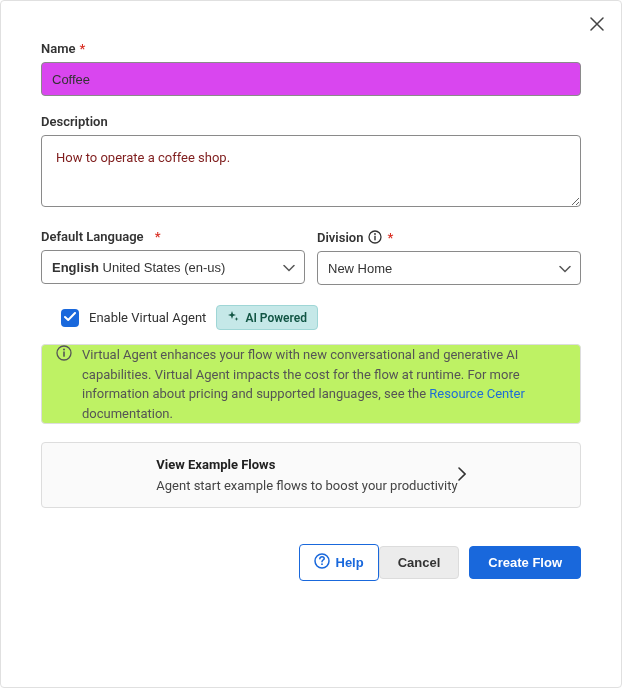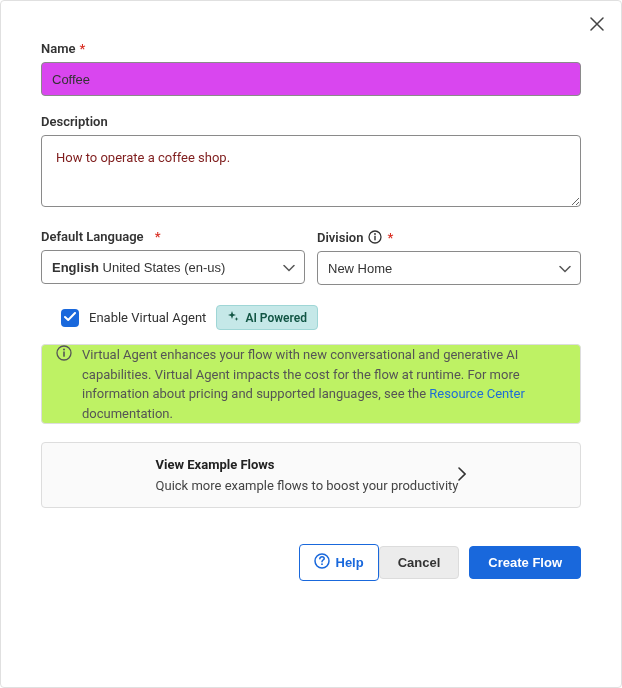--- a/index.html
+++ b/index.html
@@ -336,21 +336,21 @@
         </svg>
     </span>
     <div class="info-text">
       <span>Virtual Agent enhances your flow with new conversational and generative AI capabilities. Virtual Agent impacts the cost for the flow at runtime. For more information about pricing and supported languages, see the </span><a href="#" class="info-link">Resource Center</a><span> documentation.</span>
     </div>
   </div>
 
   <div class="example-panel">
     <div>
       <div class="example-title">View Example Flows</div>
-      <div class="example-sub">Quick more example flows to boost your productivity</div>
+      <div class="example-sub">Agent start example flows to boost your productivity</div>
     </div>
     <span>
       <svg width="8" height="14" viewBox="0 0 8 14">
           <path d="M1 1 L7 7 L1 13" stroke="#333" stroke-width="1.6" fill="none" stroke-linecap="round"></path>
         </svg>
     </span>
   </div>
 
   <div class="footer">
     <button class="help-btn">

